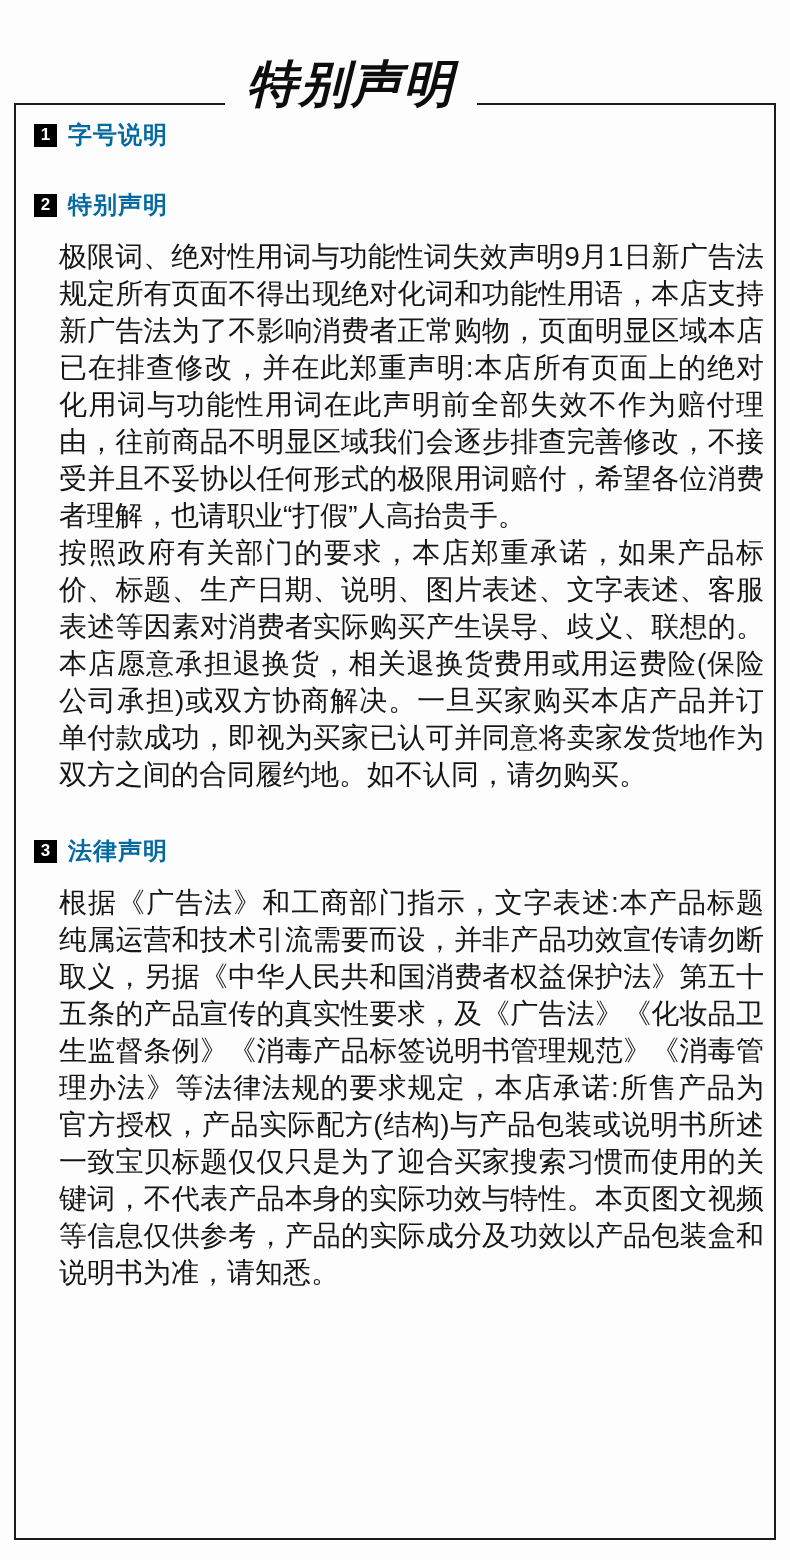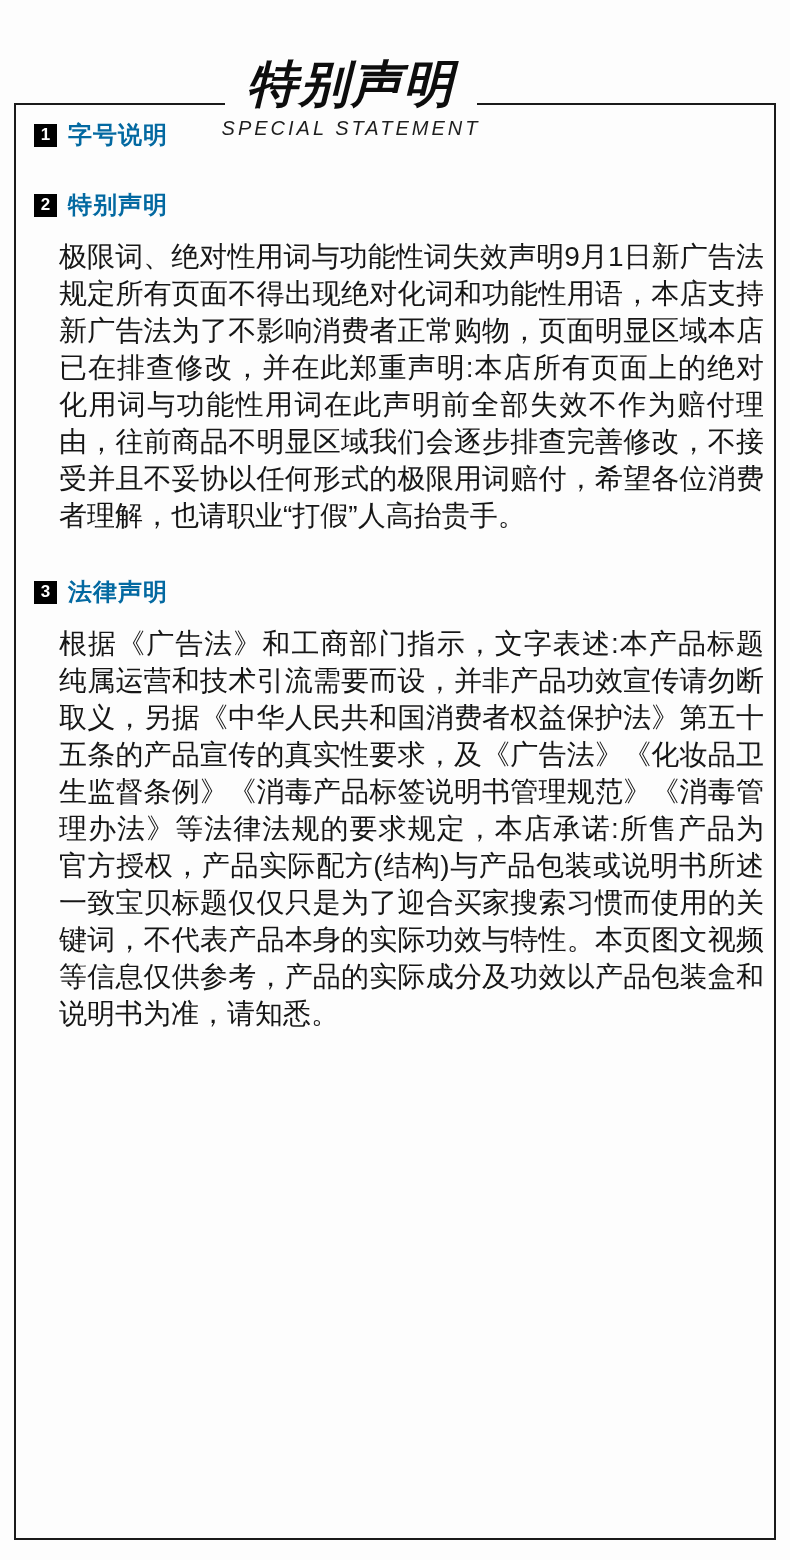--- a/index.html
+++ b/index.html
@@ -91,39 +91,39 @@
     line-height: 38px;
   }
 </style>
 </head>
 <body>
 
 <div class="frame"></div>
 
 <div class="header">
   <h1 class="page-title">特别声明</h1>
-  <div class="page-subtitle">SPECIAL STATEMENT</div>
 </div>
 
 <div class="content">
 
   <div class="section">
     <div class="sec-head">
       <span class="num-badge">1</span>
       <span class="sec-title">字号说明</span>
     </div>
   </div>
 
   <div class="section">
     <div class="sec-head">
       <span class="num-badge">2</span>
       <span class="sec-title">特别声明</span>
     </div>
     <div class="sec-body">
       <p>极限词、绝对性用词与功能性词失效声明9月1日新广告法规定所有页面不得出现绝对化词和功能性用语，本店支持新广告法为了不影响消费者正常购物，页面明显区域本店已在排查修改，并在此郑重声明:本店所有页面上的绝对化用词与功能性用词在此声明前全部失效不作为赔付理由，往前商品不明显区域我们会逐步排查完善修改，不接受并且不妥协以任何形式的极限用词赔付，希望各位消费者理解，也请职业“打假”人高抬贵手。</p>
+      <p>按照政府有关部门的要求，本店郑重承诺，如果产品标价、标题、生产日期、说明、图片表述、文字表述、客服表述等因素对消费者实际购买产生误导、歧义、联想的。本店愿意承担退换货，相关退换货费用或用运费险(保险公司承担)或双方协商解决。一旦买家购买本店产品并订单付款成功，即视为买家已认可并同意将卖家发货地作为双方之间的合同履约地。如不认同，请勿购买。</p>
     </div>
   </div>
 
   <div class="section">
     <div class="sec-head">
       <span class="num-badge">3</span>
       <span class="sec-title">法律声明</span>
     </div>
     <div class="sec-body">
       <p>根据《广告法》和工商部门指示，文字表述:本产品标题纯属运营和技术引流需要而设，并非产品功效宣传请勿断取义，另据《中华人民共和国消费者权益保护法》第五十五条的产品宣传的真实性要求，及《广告法》《化妆品卫生监督条例》《消毒产品标签说明书管理规范》《消毒管理办法》等法律法规的要求规定，本店承诺:所售产品为官方授权，产品实际配方(结构)与产品包装或说明书所述一致宝贝标题仅仅只是为了迎合买家搜索习惯而使用的关键词，不代表产品本身的实际功效与特性。本页图文视频等信息仅供参考，产品的实际成分及功效以产品包装盒和说明书为准，请知悉。</p>

